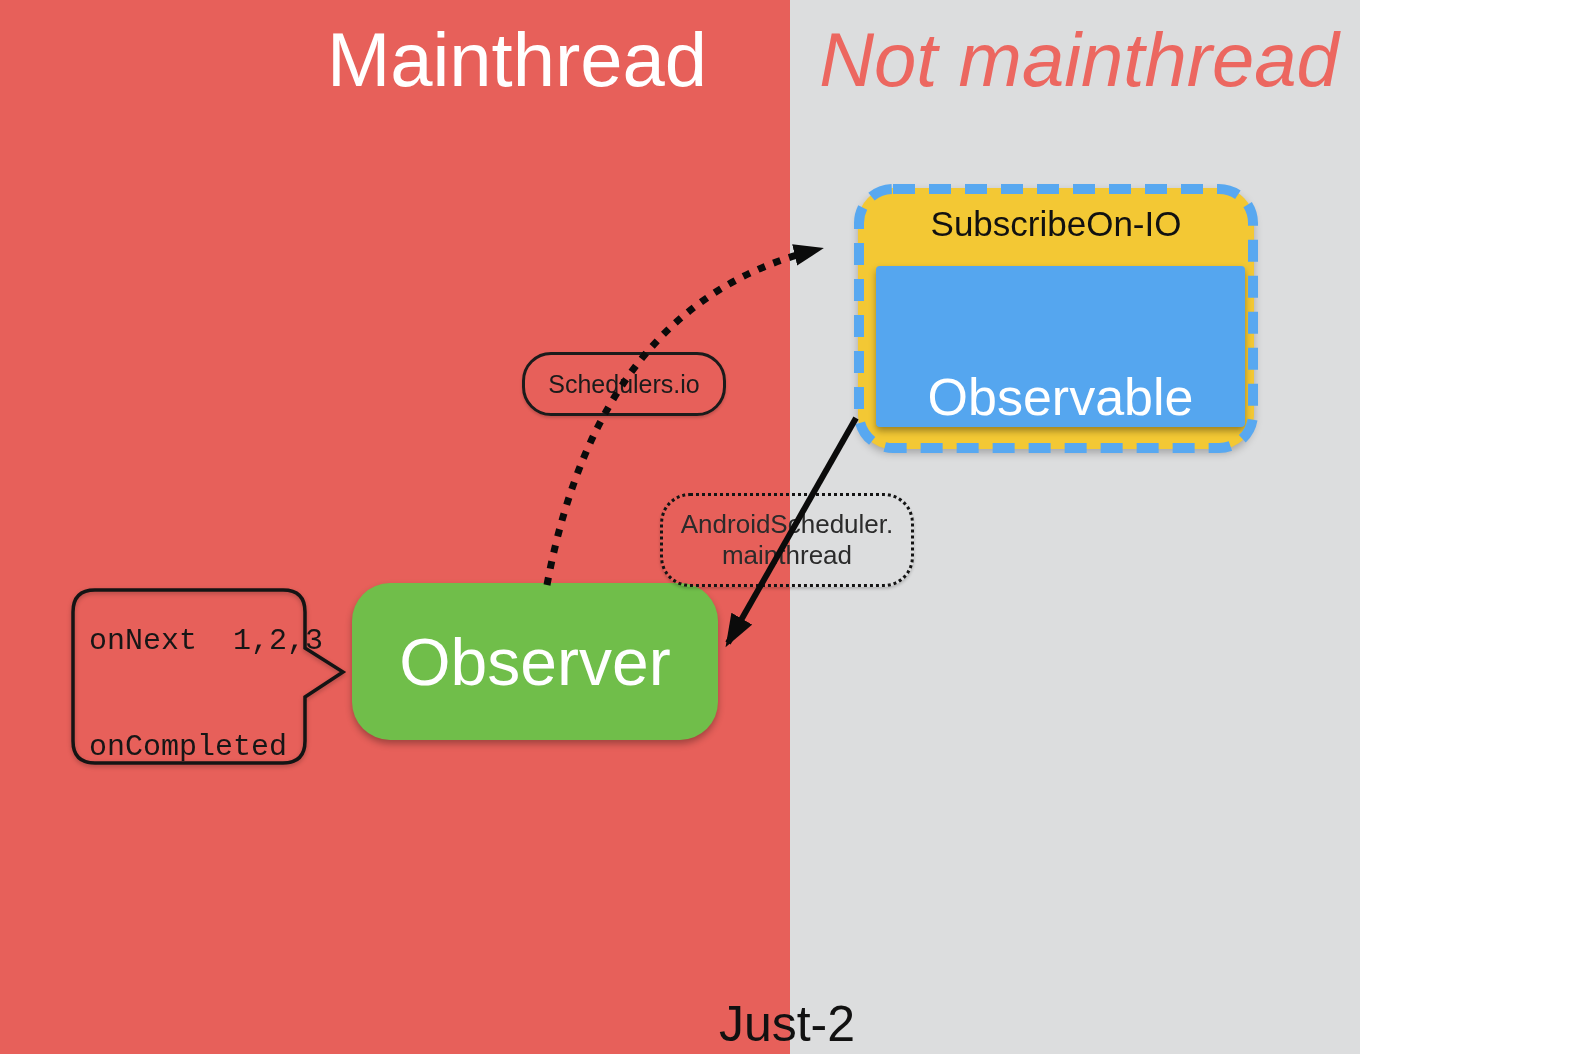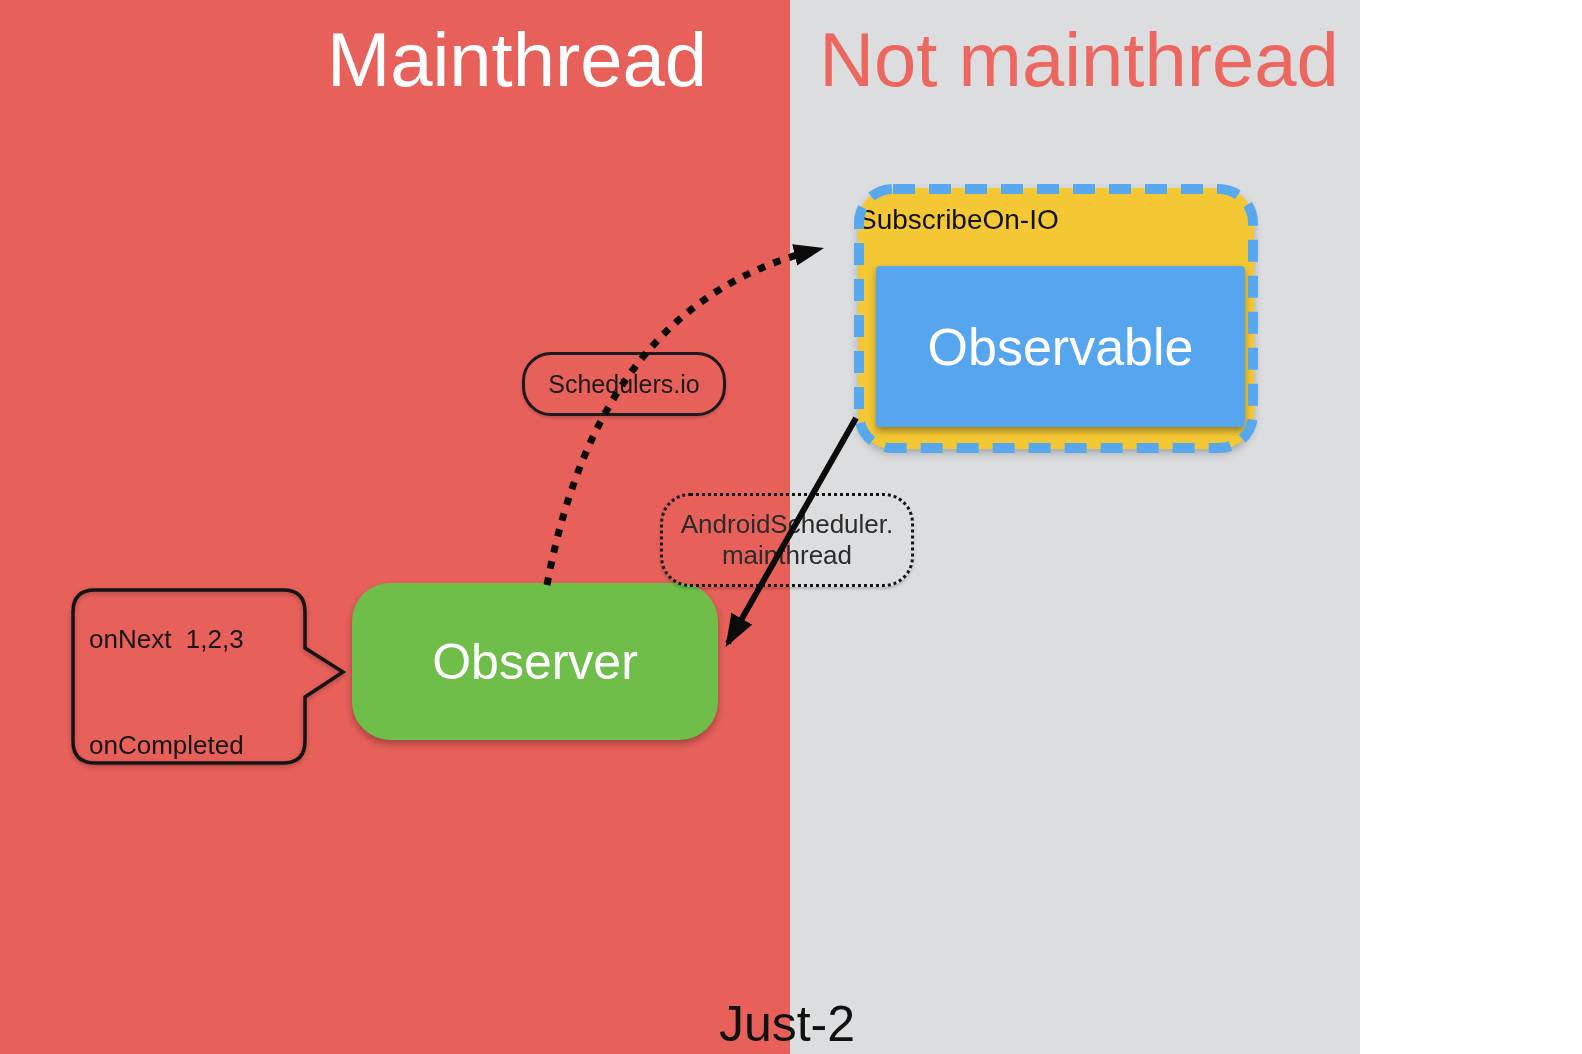--- a/index.html
+++ b/index.html
@@ -12,50 +12,50 @@
   .panel{position:absolute;top:0;height:1054px;}
   #panel-left{left:0;width:790px;background:#E7605A;}
   #panel-right{left:790px;width:792px;background:#DCDDDE;}
 
   .zone-title{
     position:absolute;top:16px;
     font-size:76px;font-weight:300;letter-spacing:0px;
     transform:translateX(-50%);white-space:nowrap;
   }
   #title-main{left:517px;color:#ffffff;}
-  #title-notmain{left:1079px;color:#EC6760;}
+  #title-notmain{left:1079px;color:#EC6760;font-style:italic;}
 
   
   #subscribe-box{
     position:absolute;left:858px;top:188px;width:396px;height:261px;
     background:#F3C834;border-radius:34px;
     box-shadow:0 4px 8px rgba(0,0,0,0.25);
     z-index:2;
   }
   #subscribe-title{
     position:absolute;left:0;top:16px;width:100%;
-    font-size:28px;font-weight:300;color:#111111;
+    text-align:center;font-size:35px;font-weight:300;color:#111111;
   }
   #observable-box{
     position:absolute;left:18px;top:78px;width:369px;height:161px;
     background:#55A6EF;border-radius:4px;
     box-shadow:0 4px 7px rgba(0,0,0,0.35);
-    display:flex;align-items:center;justify-content:center;
+    display:flex;align-items:flex-end;justify-content:center;
   }
   #observable-label{font-size:52px;font-weight:300;color:#ffffff;}
 
   
   #observer-box{
     position:absolute;left:352px;top:583px;width:366px;height:157px;
     background:#70BE4A;border-radius:38px;
     box-shadow:0 4px 7px rgba(0,0,0,0.30);
     display:flex;align-items:center;justify-content:center;
     z-index:2;
   }
-  #observer-label{font-size:50px;font-weight:300;color:#ffffff;}
+  #observer-label{font-size:66px;font-weight:300;color:#ffffff;}
 
   
   .tag{
     position:absolute;z-index:3;
     display:flex;flex-direction:column;align-items:center;justify-content:center;
     color:#1b1b1b;font-weight:300;text-align:center;
     background:transparent;
     box-shadow:0 2px 3px rgba(0,0,0,0.18);
   }
   #schedulers-io-tag{
@@ -65,21 +65,21 @@
   }
   #android-scheduler-tag{
     left:660px;top:493px;width:248px;height:88px;
     border:3px dotted #141414;border-radius:30px;
     font-size:26px;line-height:31px;color:#2b2b2b;
   }
 
   
   .bubble-text{
     position:absolute;left:89px;z-index:6;
-    font-size:26px;font-weight:300;color:#161616;white-space:pre;
+    font-size:30px;font-weight:300;color:#161616;white-space:pre;font-family:Liberation Mono, monospace;
   }
   #bubble-line1{top:624px;}
   #bubble-line2{top:730px;}
 
   #caption{
     position:absolute;left:787px;top:995px;transform:translateX(-50%);
     font-size:50px;font-weight:300;color:#111111;z-index:4;white-space:nowrap;text-align:right;
   }
 
   #overlay{

